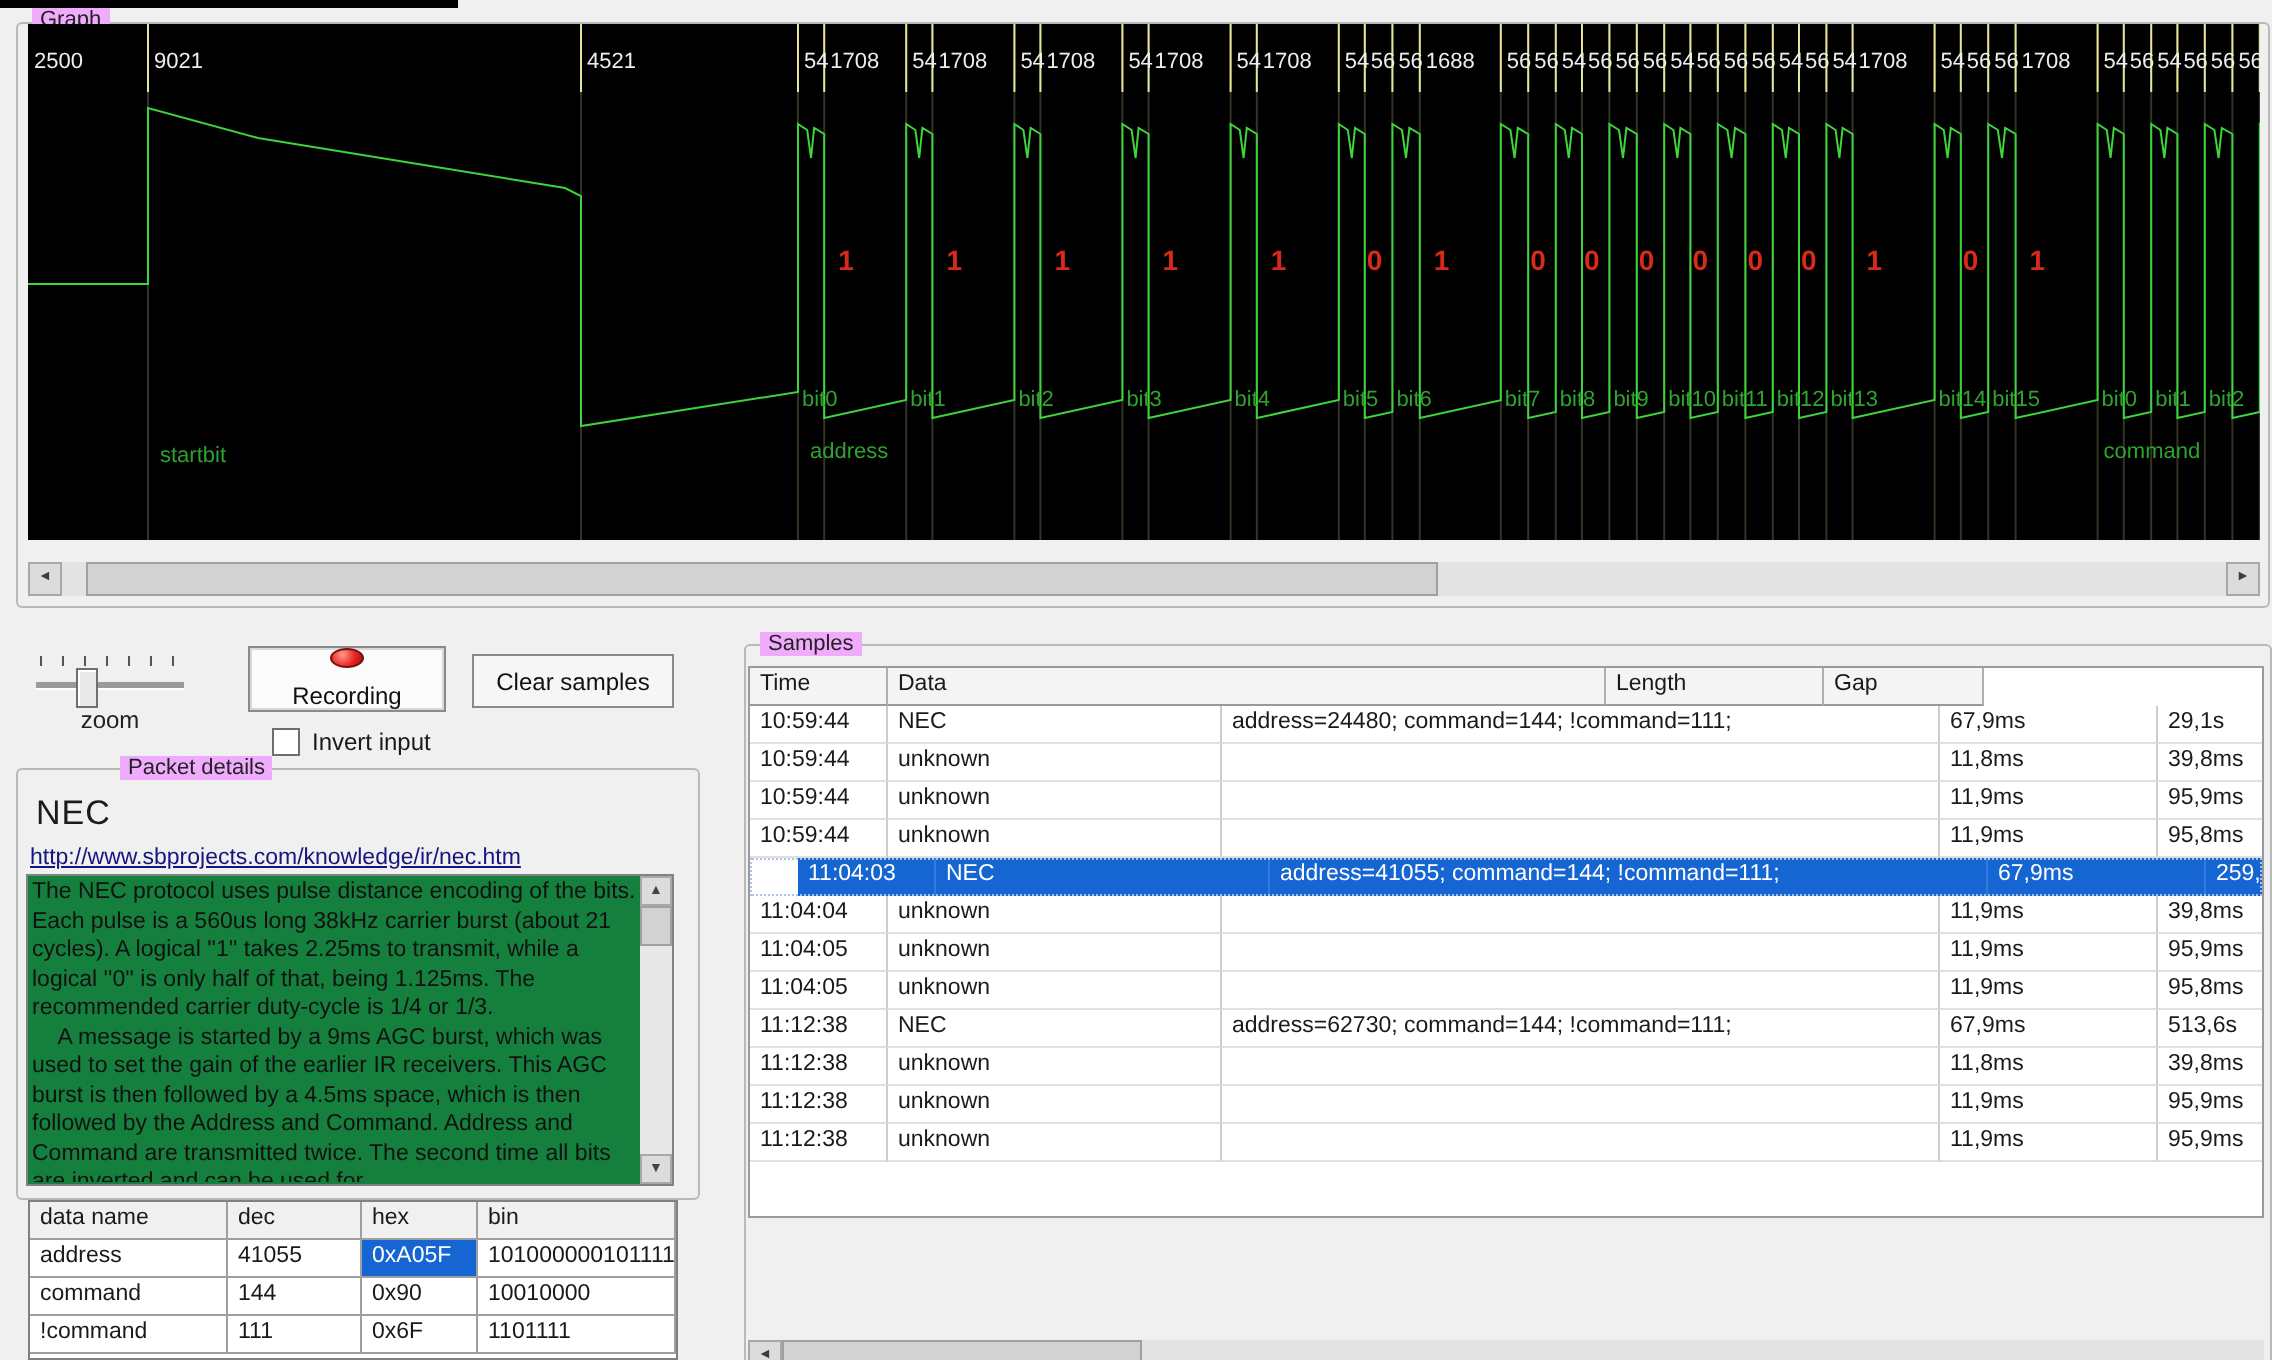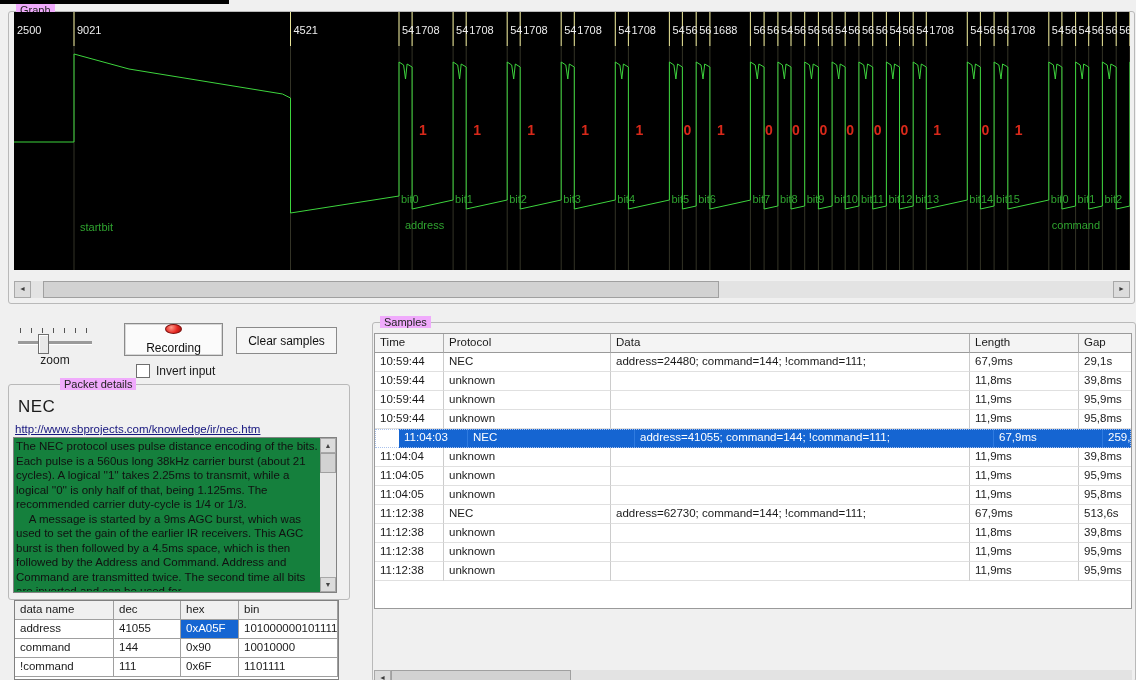--- a/index.html
+++ b/index.html
@@ -319,21 +319,20 @@
       <div class="f-cell" style="width: 58px;">0x6F</div>
       <div class="f-cell" style="width: 99px;">1101111</div>
     </div>
   </div>
 
 <div id="samples-box" class="groupbox"></div>
 <span id="samples-label" class="gb-label abs">Samples</span>
 <div id="samples-table" class="abs">
     <div class="s-row">
       <div class="s-cell s-hcell" style="width: 69px;">Time</div>
-      <div class="s-cell s-hcell" style="width: 167px;">Protocol</div>
       <div class="s-cell s-hcell" style="width: 359px;">Data</div>
       <div class="s-cell s-hcell" style="width: 109px;">Length</div>
       <div class="s-cell s-hcell" style="width: 80px;">Gap</div>
     </div>
     <div class="s-row">
       <div class="s-cell" style="width: 69px;">10:59:44</div>
       <div class="s-cell" style="width: 167px;">NEC</div>
       <div class="s-cell" style="width: 359px;">address=24480; command=144; !command=111;</div>
       <div class="s-cell" style="width: 109px;">67,9ms</div>
       <div class="s-cell" style="width: 80px;">29,1s</div>

